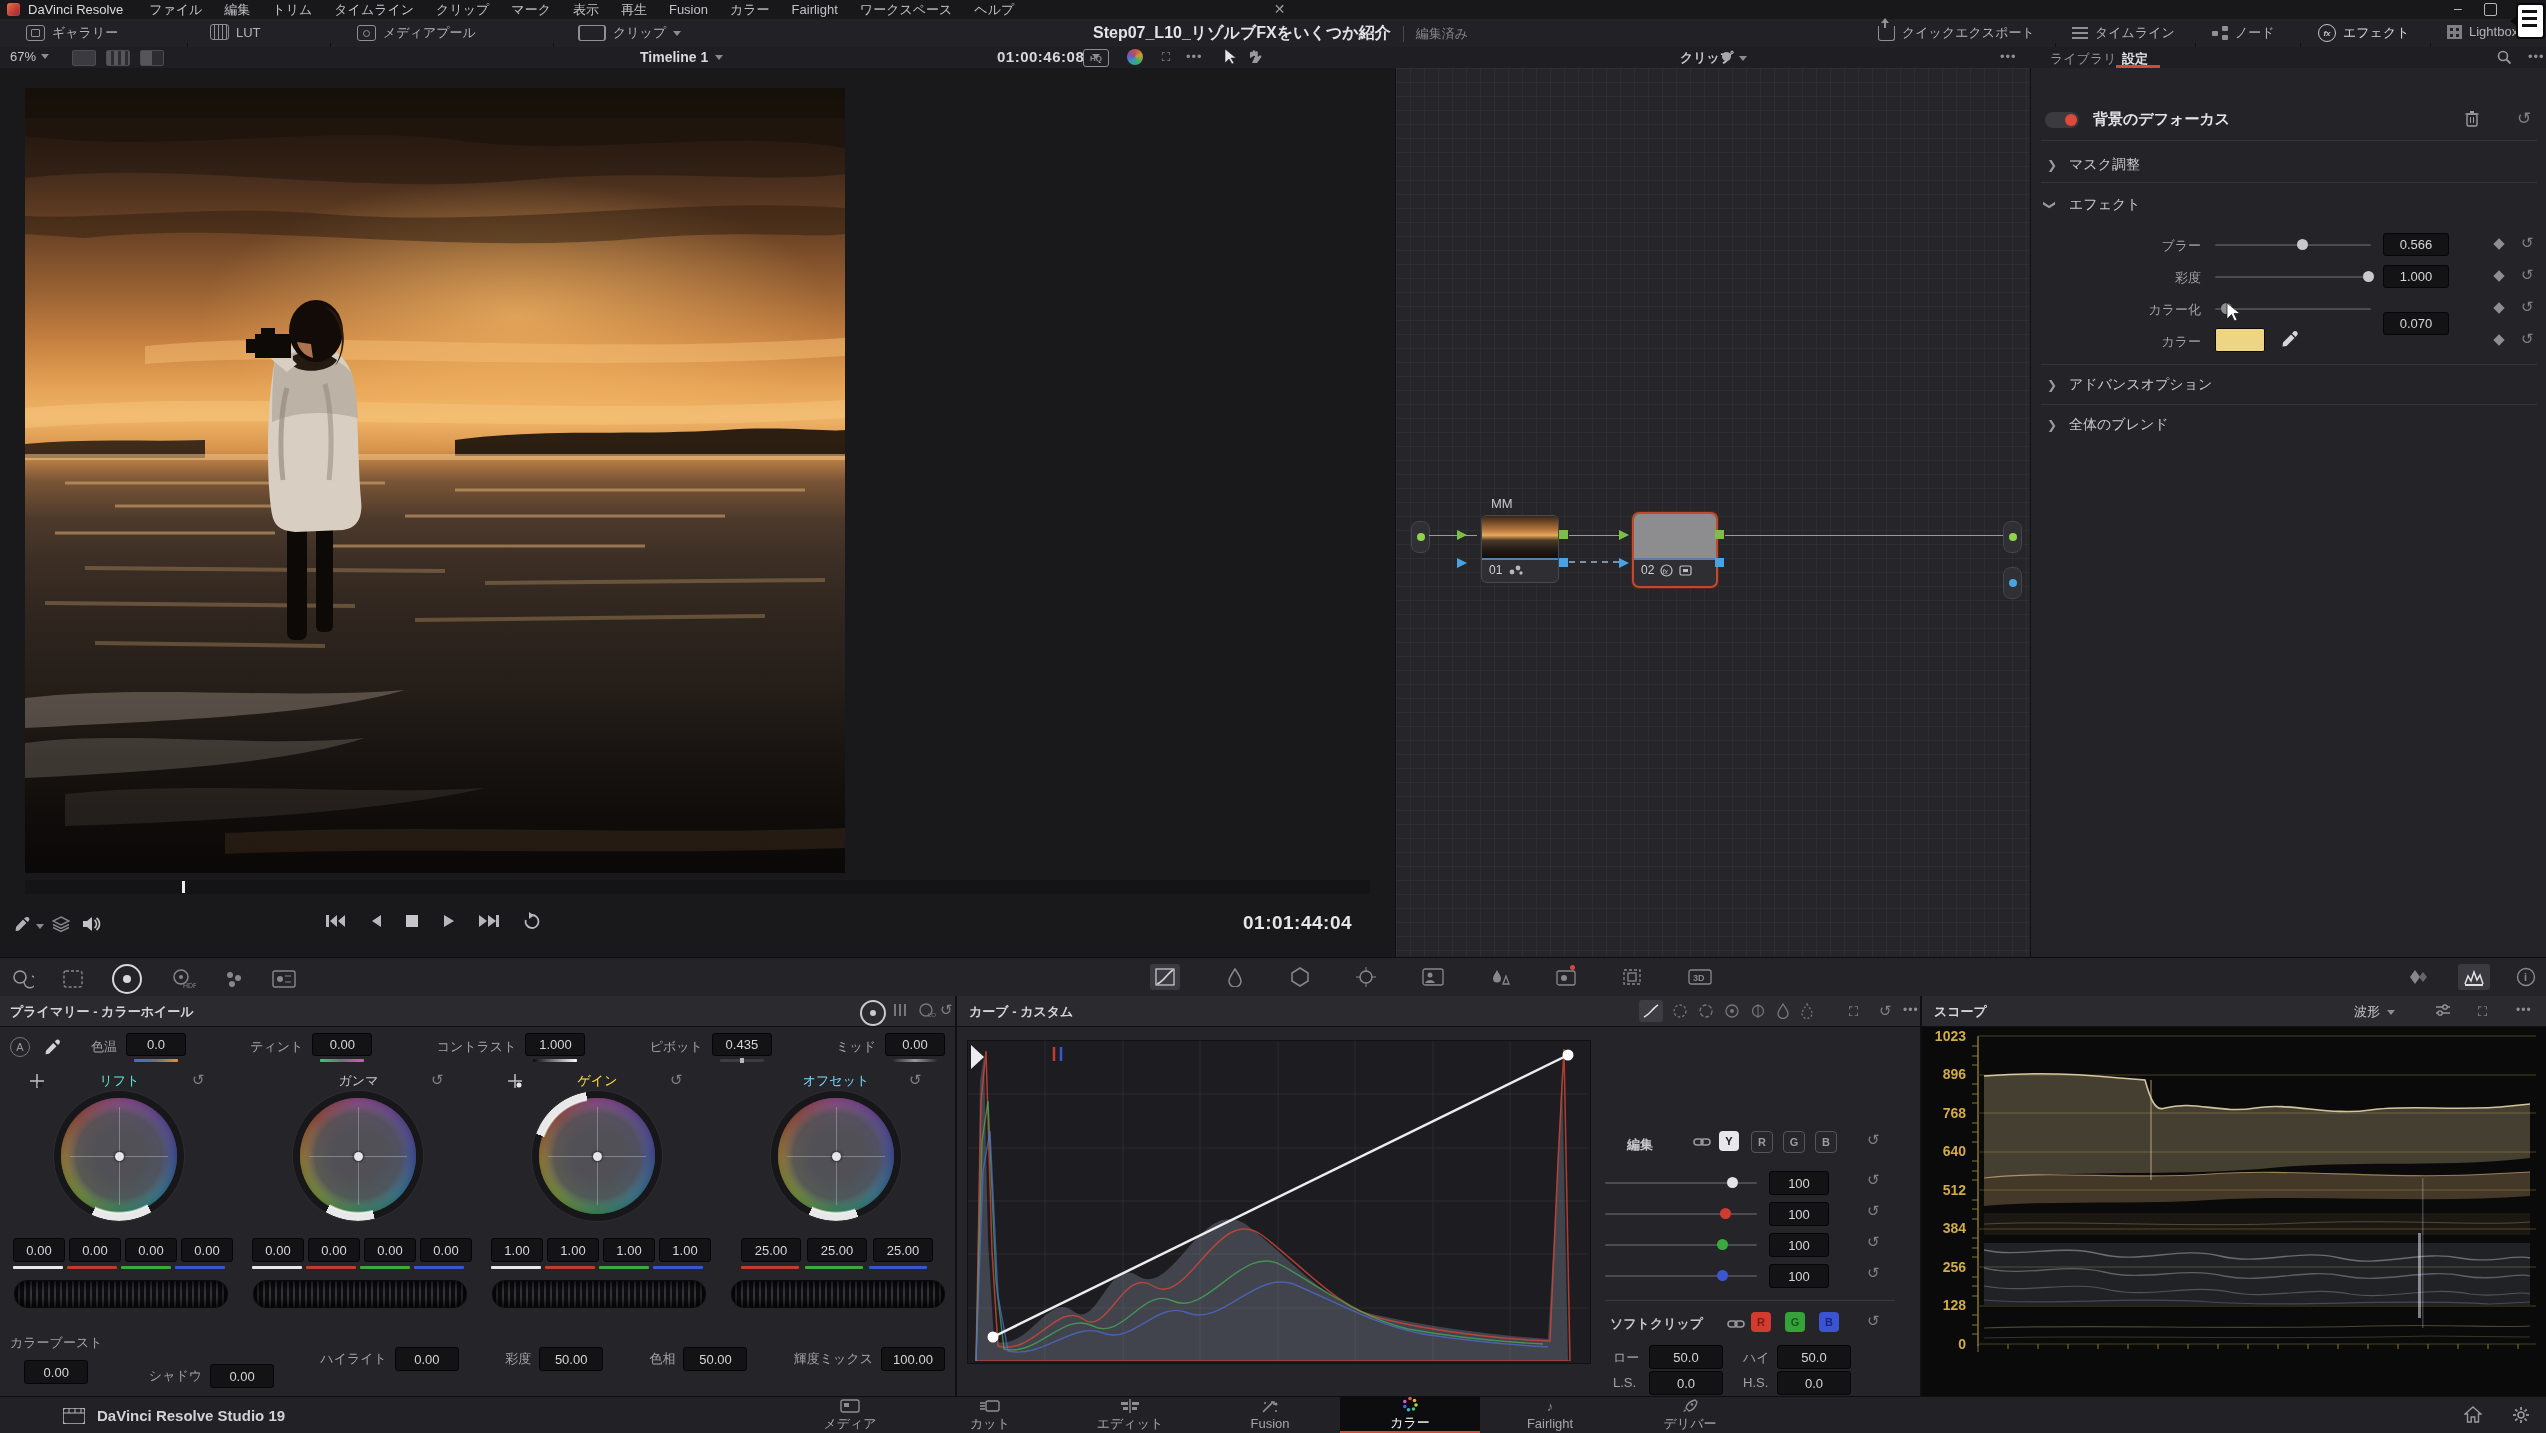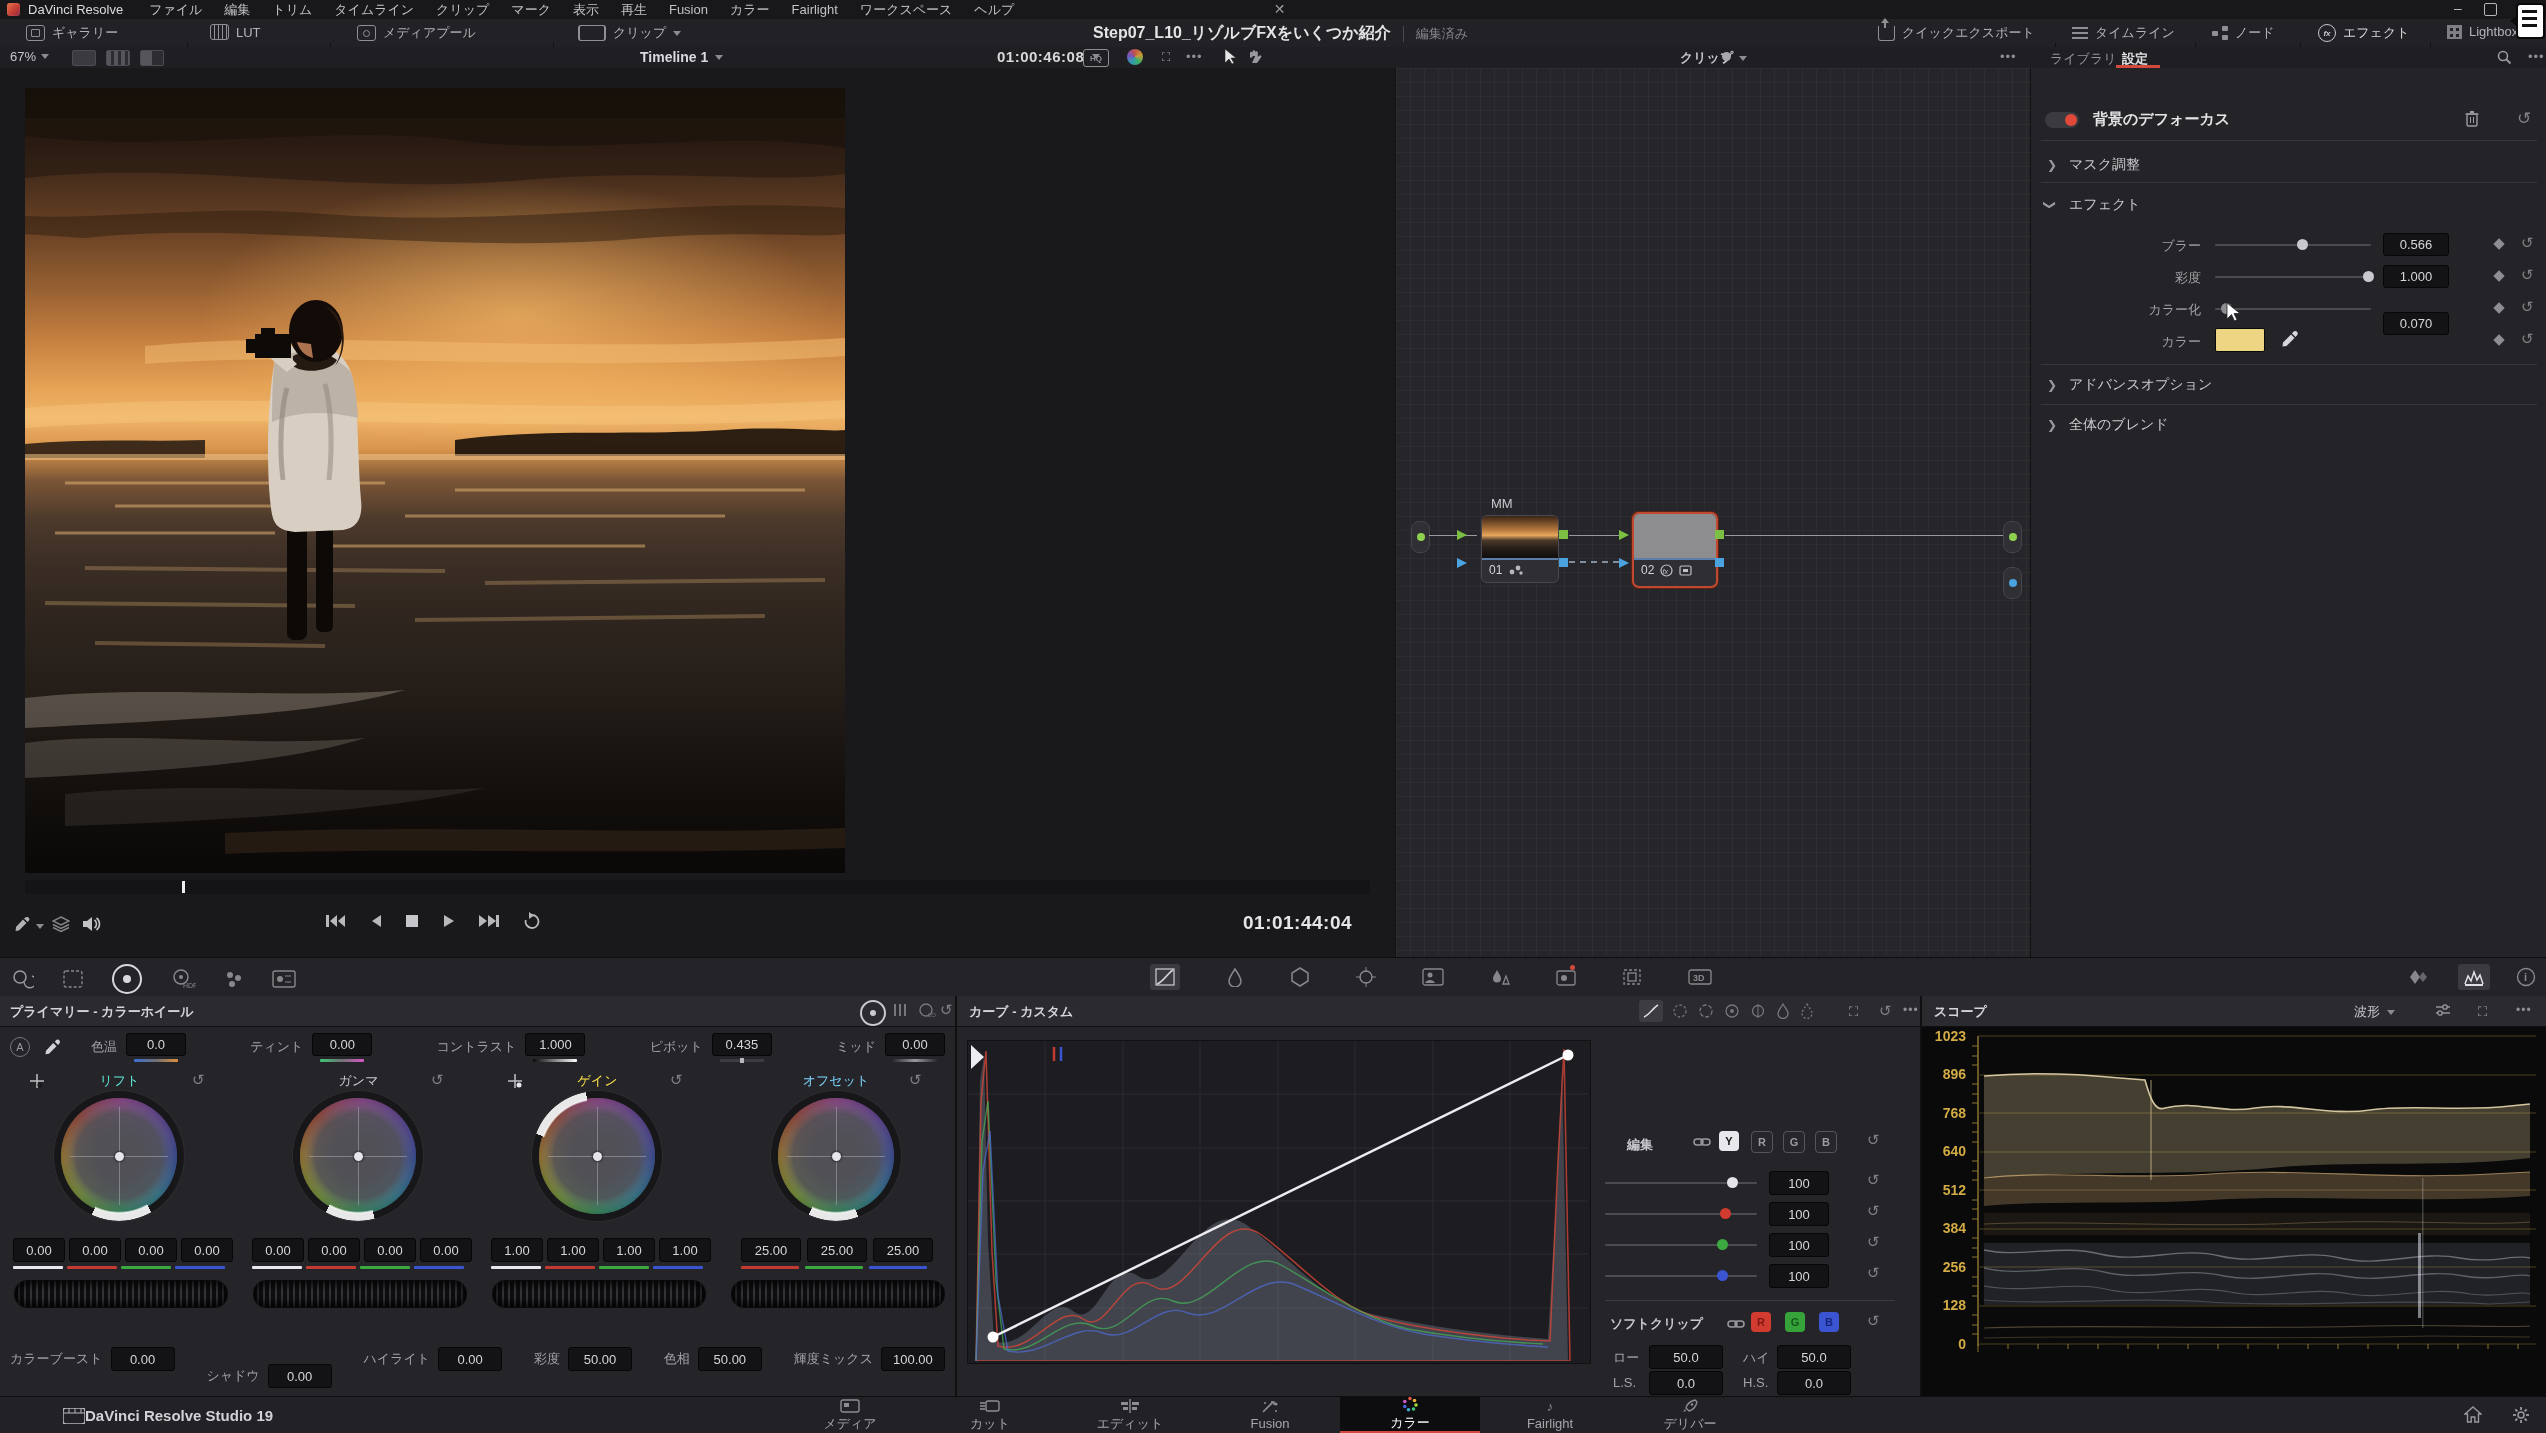--- a/index.html
+++ b/index.html
@@ -780,21 +780,21 @@
       </div>
       <div class="abs row" style="left:24px;top:196px;gap:6px;">
         <i class="ubar" style="width:58px;background:#c23a30;"></i>
           <i class="ubar" style="width:58px;background:#3ba93f;"></i>
           <i class="ubar" style="width:58px;background:#3b55d2;"></i>
       </div>
       <div class="dial abs" style="left:14px;top:210px;width:212px;"></div>
     </div>
 
     <div class="abs row" style="left:10px;top:334px;width:935px;justify-content:space-between;">
-      <div class="row" style="gap:8px;">
+      <div class="row" style="gap:8px;flex-direction:column;">
           <span class="lbl">カラーブースト</span>
           <div class="vbox" style="width:62px;height:22px;">0.00</div>
         </div>
       <div class="row" style="gap:8px;margin-top:34px;">
           <span class="lbl">シャドウ</span>
           <div class="vbox" style="width:62px;height:22px;">0.00</div>
         </div>
       <div class="row" style="gap:8px;">
           <span class="lbl">ハイライト</span>
           <div class="vbox" style="width:62px;height:22px;">0.00</div>
@@ -1067,21 +1067,21 @@
         <path d="M14,310 C140,307 300,312 460,308 L560,309" stroke="rgba(180,160,105,.28)" stroke-width="1" fill="none"></path>
 
         <rect x="448" y="205" width="3" height="85" fill="rgba(240,244,255,.5)"></rect>
         <rect x="452" y="150" width="1.5" height="150" fill="rgba(240,244,255,.22)"></rect>
         <rect x="180" y="52" width="2" height="100" fill="rgba(230,210,160,.35)"></rect>
       </svg>
     </div>
   </div>
 
   <div class="abs" style="left:0;top:1396px;width:2546px;height:37px;background:#222226;border-top:1px solid #0e0e10;">
-    <div class="abs row" style="left:28px;top:0;height:37px;padding-left:35px;">
+    <div class="abs row" style="left:28px;top:0;height:37px;gap:12px;padding-left:35px;">
       <span>
           <svg width="22" height="16">
             <rect x="0" y="0" width="22" height="16" rx="3" fill="none" stroke="#b8b8bc" stroke-width="1.5"></rect>
             <line x1="0" y1="5" x2="22" y2="5" stroke="#b8b8bc"></line>
             <line x1="6" y1="0" x2="6" y2="5" stroke="#b8b8bc"></line>
             <line x1="12" y1="0" x2="12" y2="5" stroke="#b8b8bc"></line>
             <line x1="18" y1="0" x2="18" y2="5" stroke="#b8b8bc"></line>
           </svg>
         </span>
       <span style="font-size:15px;font-weight:bold;color:#d2d2d6;">DaVinci Resolve Studio 19</span>

